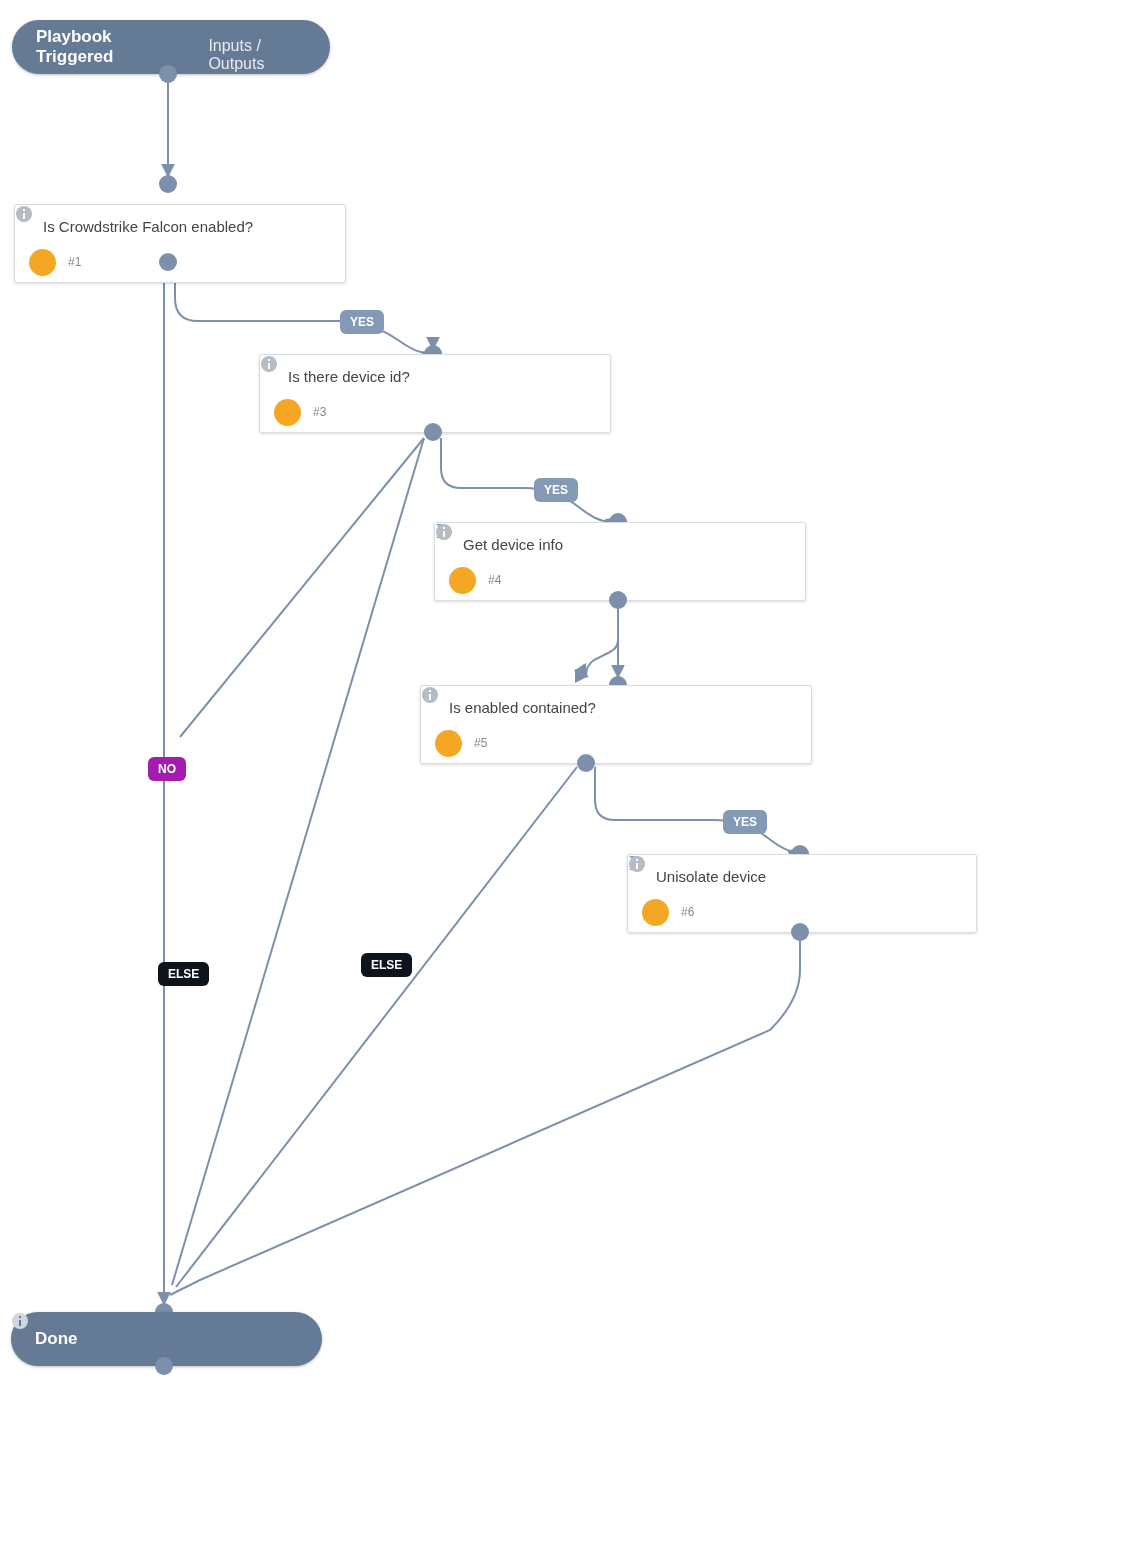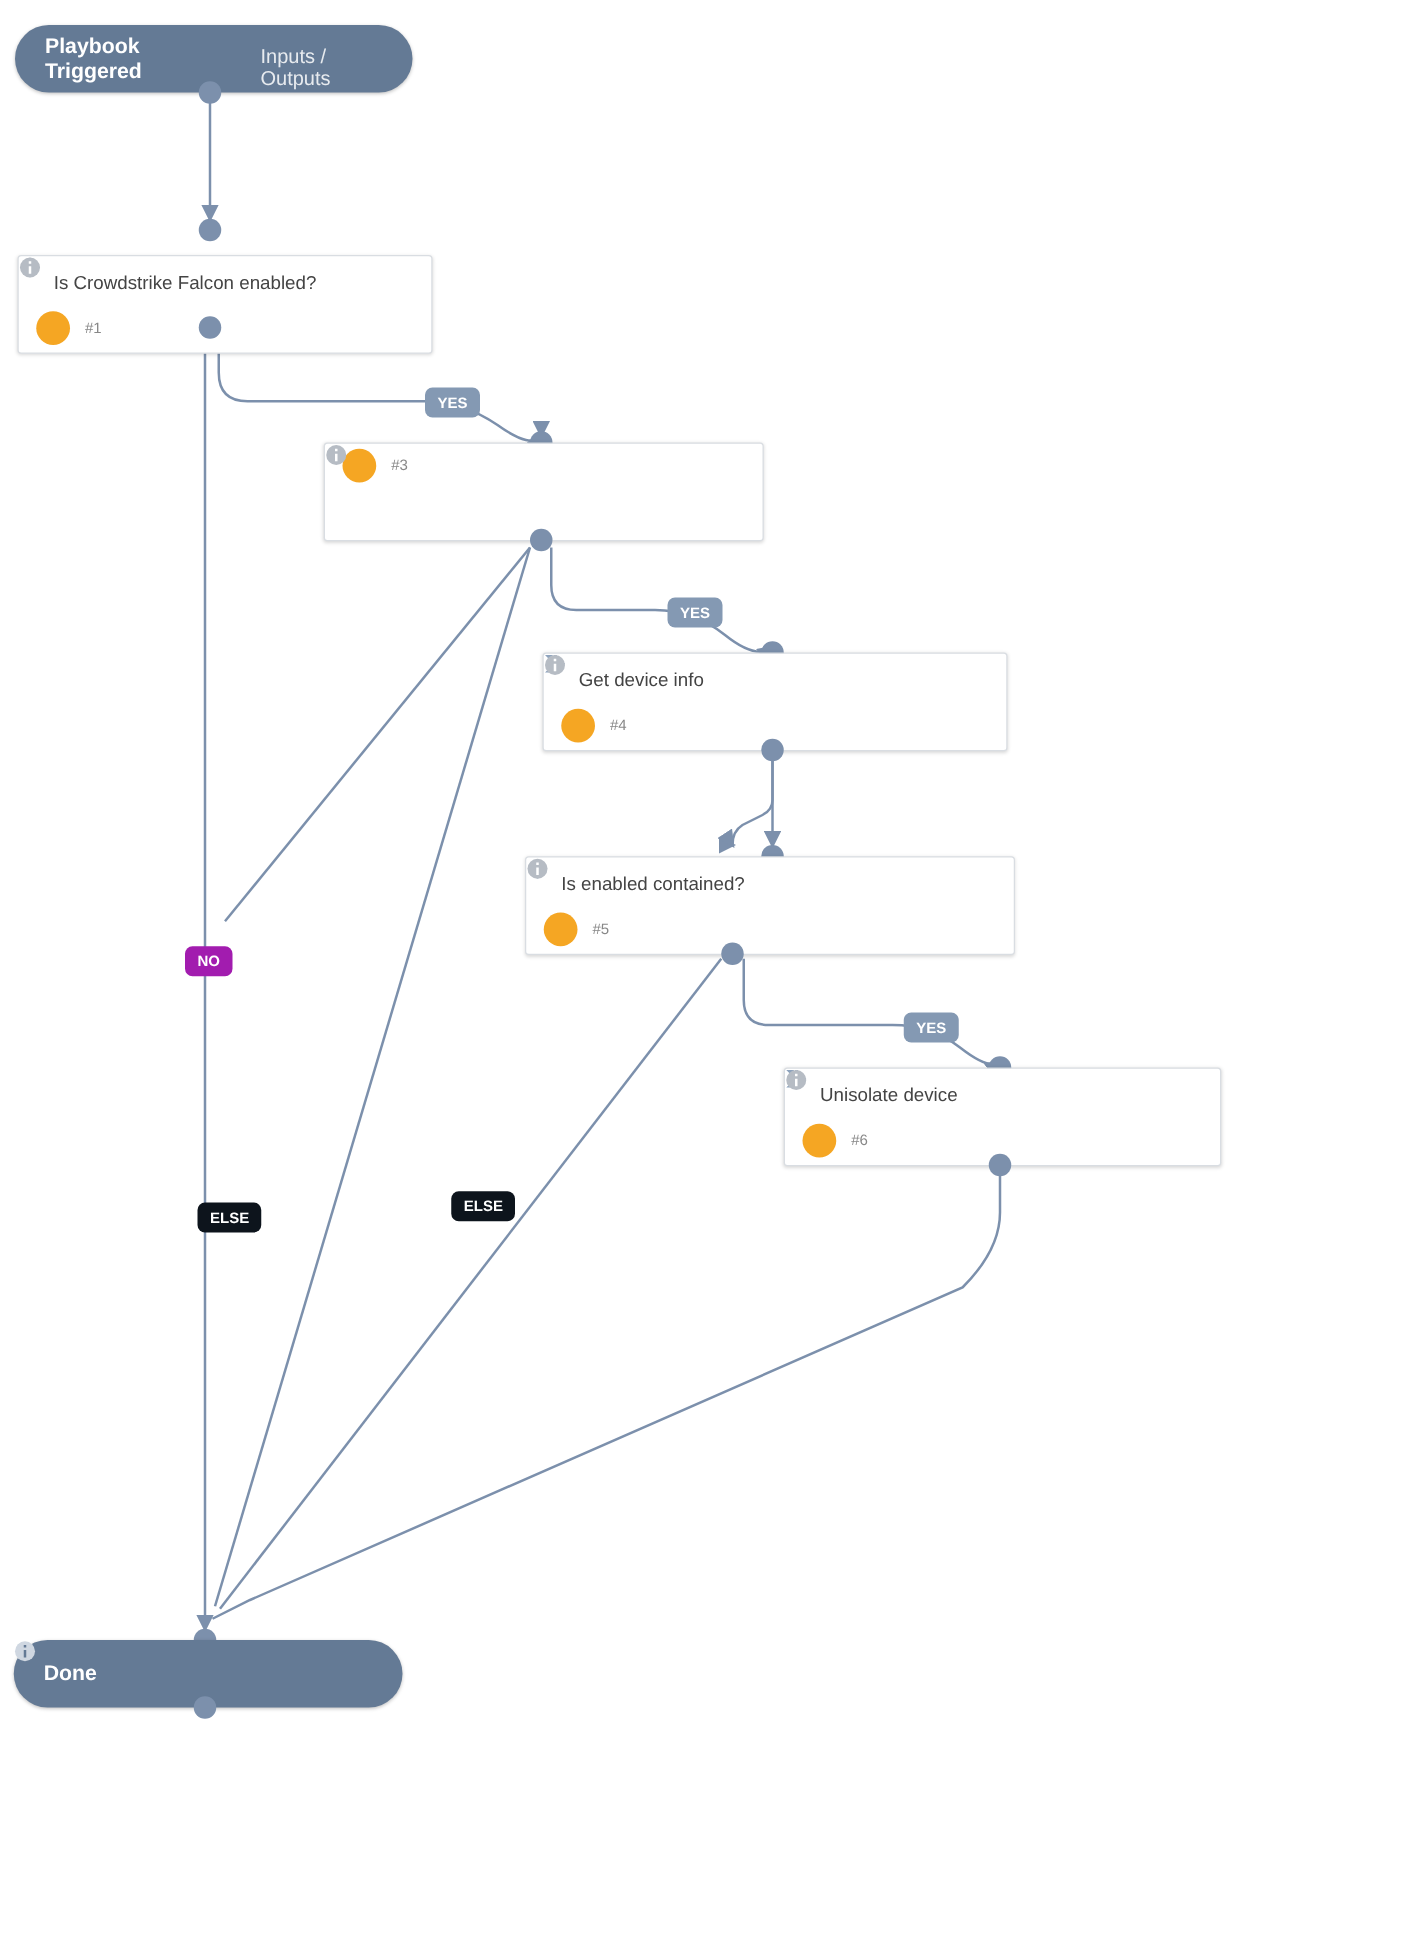--- a/index.html
+++ b/index.html
@@ -105,20 +105,28 @@
         </svg>
     </span>
   </div>
 </div>
 <div class="port" style="left:159px;top:253px;"></div>
 
 <div class="label yes" style="left:340px;top:310px;">YES</div>
 
 <div class="port" style="left:424px;top:345px;"></div>
 <div class="card" style="left:259px;top:354px;width:350px;">
+  <div class="row1">
+    <span>
+      <svg width="18" height="18">
+          <rect x="3" y="3" width="12" height="12" transform="rotate(45 9 9)" fill="#8ea3bd" rx="2"></rect>
+        </svg>
+    </span>
+    <span class="title">Is there device id?</span>
+  </div>
   <div class="row2">
     <span class="bolt">
       <svg width="14" height="16">
           <path d="M8 0 L2 9 H6 L4 16 L12 6 H8 Z" fill="#fff"></path>
         </svg>
     </span>
     <span class="step">#3</span>
     <span class="info-ic">
       <svg width="18" height="18">
           <circle cx="9" cy="9" r="8" fill="#b6bcc4"></circle>

